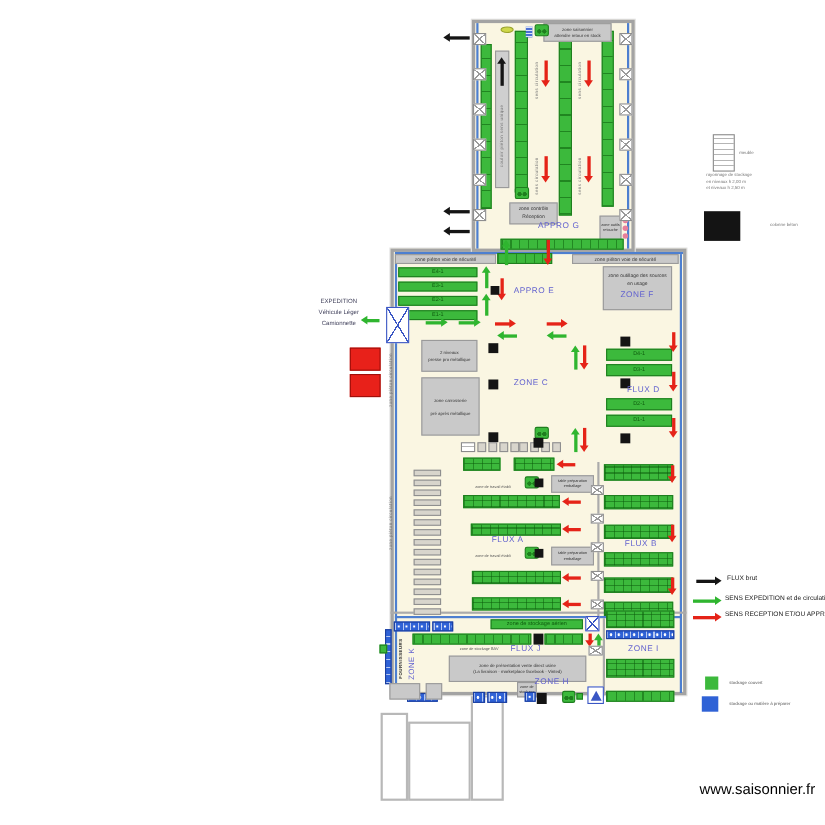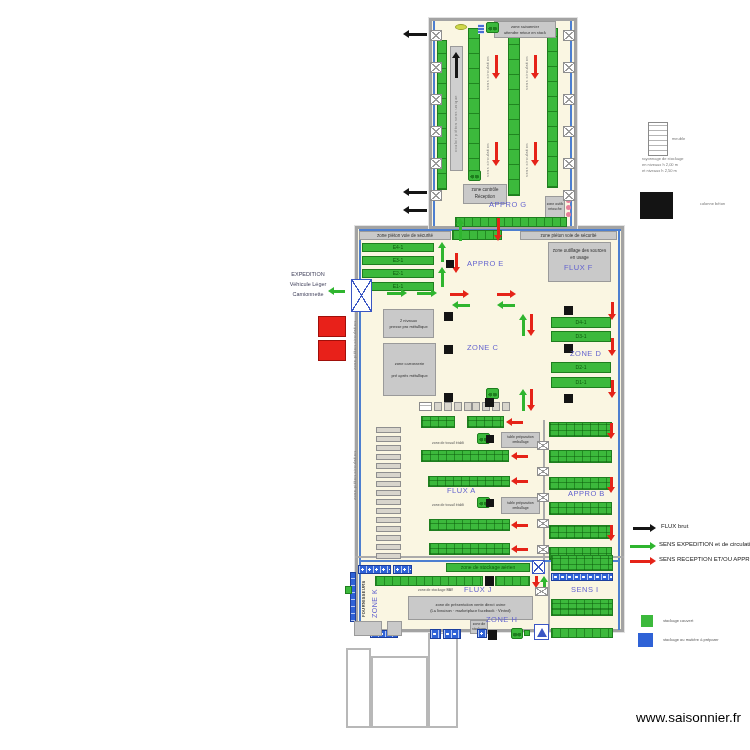--- a/index.html
+++ b/index.html
@@ -289,27 +289,27 @@
     <div class="sh vtext" style="left: 352px; top: 430px; width: 6px; height: 90px;">zone piéton circulation</div>
     <div class="sh win-b" style="left: 351px; top: 279px; width: 21px; height: 33px;"></div>
     <div class="sh ar ar-l c-grn" style="left: 328px; top: 287px; width: 17px; height: 8px;"></div>
     <div class="sh anno" style="left: 284px; top: 271px; width: 48px; height: 7px;">EXPEDITION</div>
     <div class="sh anno" style="left: 284px; top: 281px; width: 48px; height: 7px;">Véhicule Léger</div>
     <div class="sh anno" style="left: 284px; top: 291px; width: 48px; height: 7px;">Camionnette</div>
     <div class="sh redbox" style="left: 318px; top: 316px; width: 28px; height: 21px;"></div>
     <div class="sh redbox" style="left: 318px; top: 340px; width: 28px; height: 21px;"></div>
     <div class="sh zlabel" style="left: 489px; top: 200px;">APPRO G</div>
     <div class="sh zlabel" style="left: 467px; top: 259px;">APPRO E</div>
-    <div class="sh zlabel" style="left: 564px; top: 263px;">FLUX F</div>
+    <div class="sh zlabel" style="left: 564px; top: 263px;">ZONE F</div>
     <div class="sh zlabel" style="left: 467px; top: 343px;">ZONE C</div>
-    <div class="sh zlabel" style="left: 570px; top: 349px;">ZONE D</div>
+    <div class="sh zlabel" style="left: 570px; top: 349px;">FLUX D</div>
     <div class="sh zlabel" style="left: 447px; top: 486px;">FLUX A</div>
-    <div class="sh zlabel" style="left: 568px; top: 489px;">APPRO B</div>
+    <div class="sh zlabel" style="left: 568px; top: 489px;">FLUX B</div>
     <div class="sh zlabel" style="left: 464px; top: 585px;">FLUX J</div>
-    <div class="sh zlabel" style="left: 571px; top: 585px;">SENS I</div>
+    <div class="sh zlabel" style="left: 571px; top: 585px;">ZONE I</div>
     <div class="sh zlabel" style="left: 486px; top: 615px;">ZONE H</div>
     <div class="sh zlabel zvert" style="left: 371px; top: 584px; width: 10px; height: 34px;">ZONE K</div>
   </div>
 
 <div id="legend">
   <div class="sh rackicon" style="left:648px;top:122px;width:20px;height:34px"></div>
   <div class="lg-cap" style="left:672px;top:136px">meuble</div>
   <div class="lg-cap" style="left:642px;top:156px">rayonnage de stockage
 en niveaux h 2,00 m
 et niveaux h 2,50 m</div>

